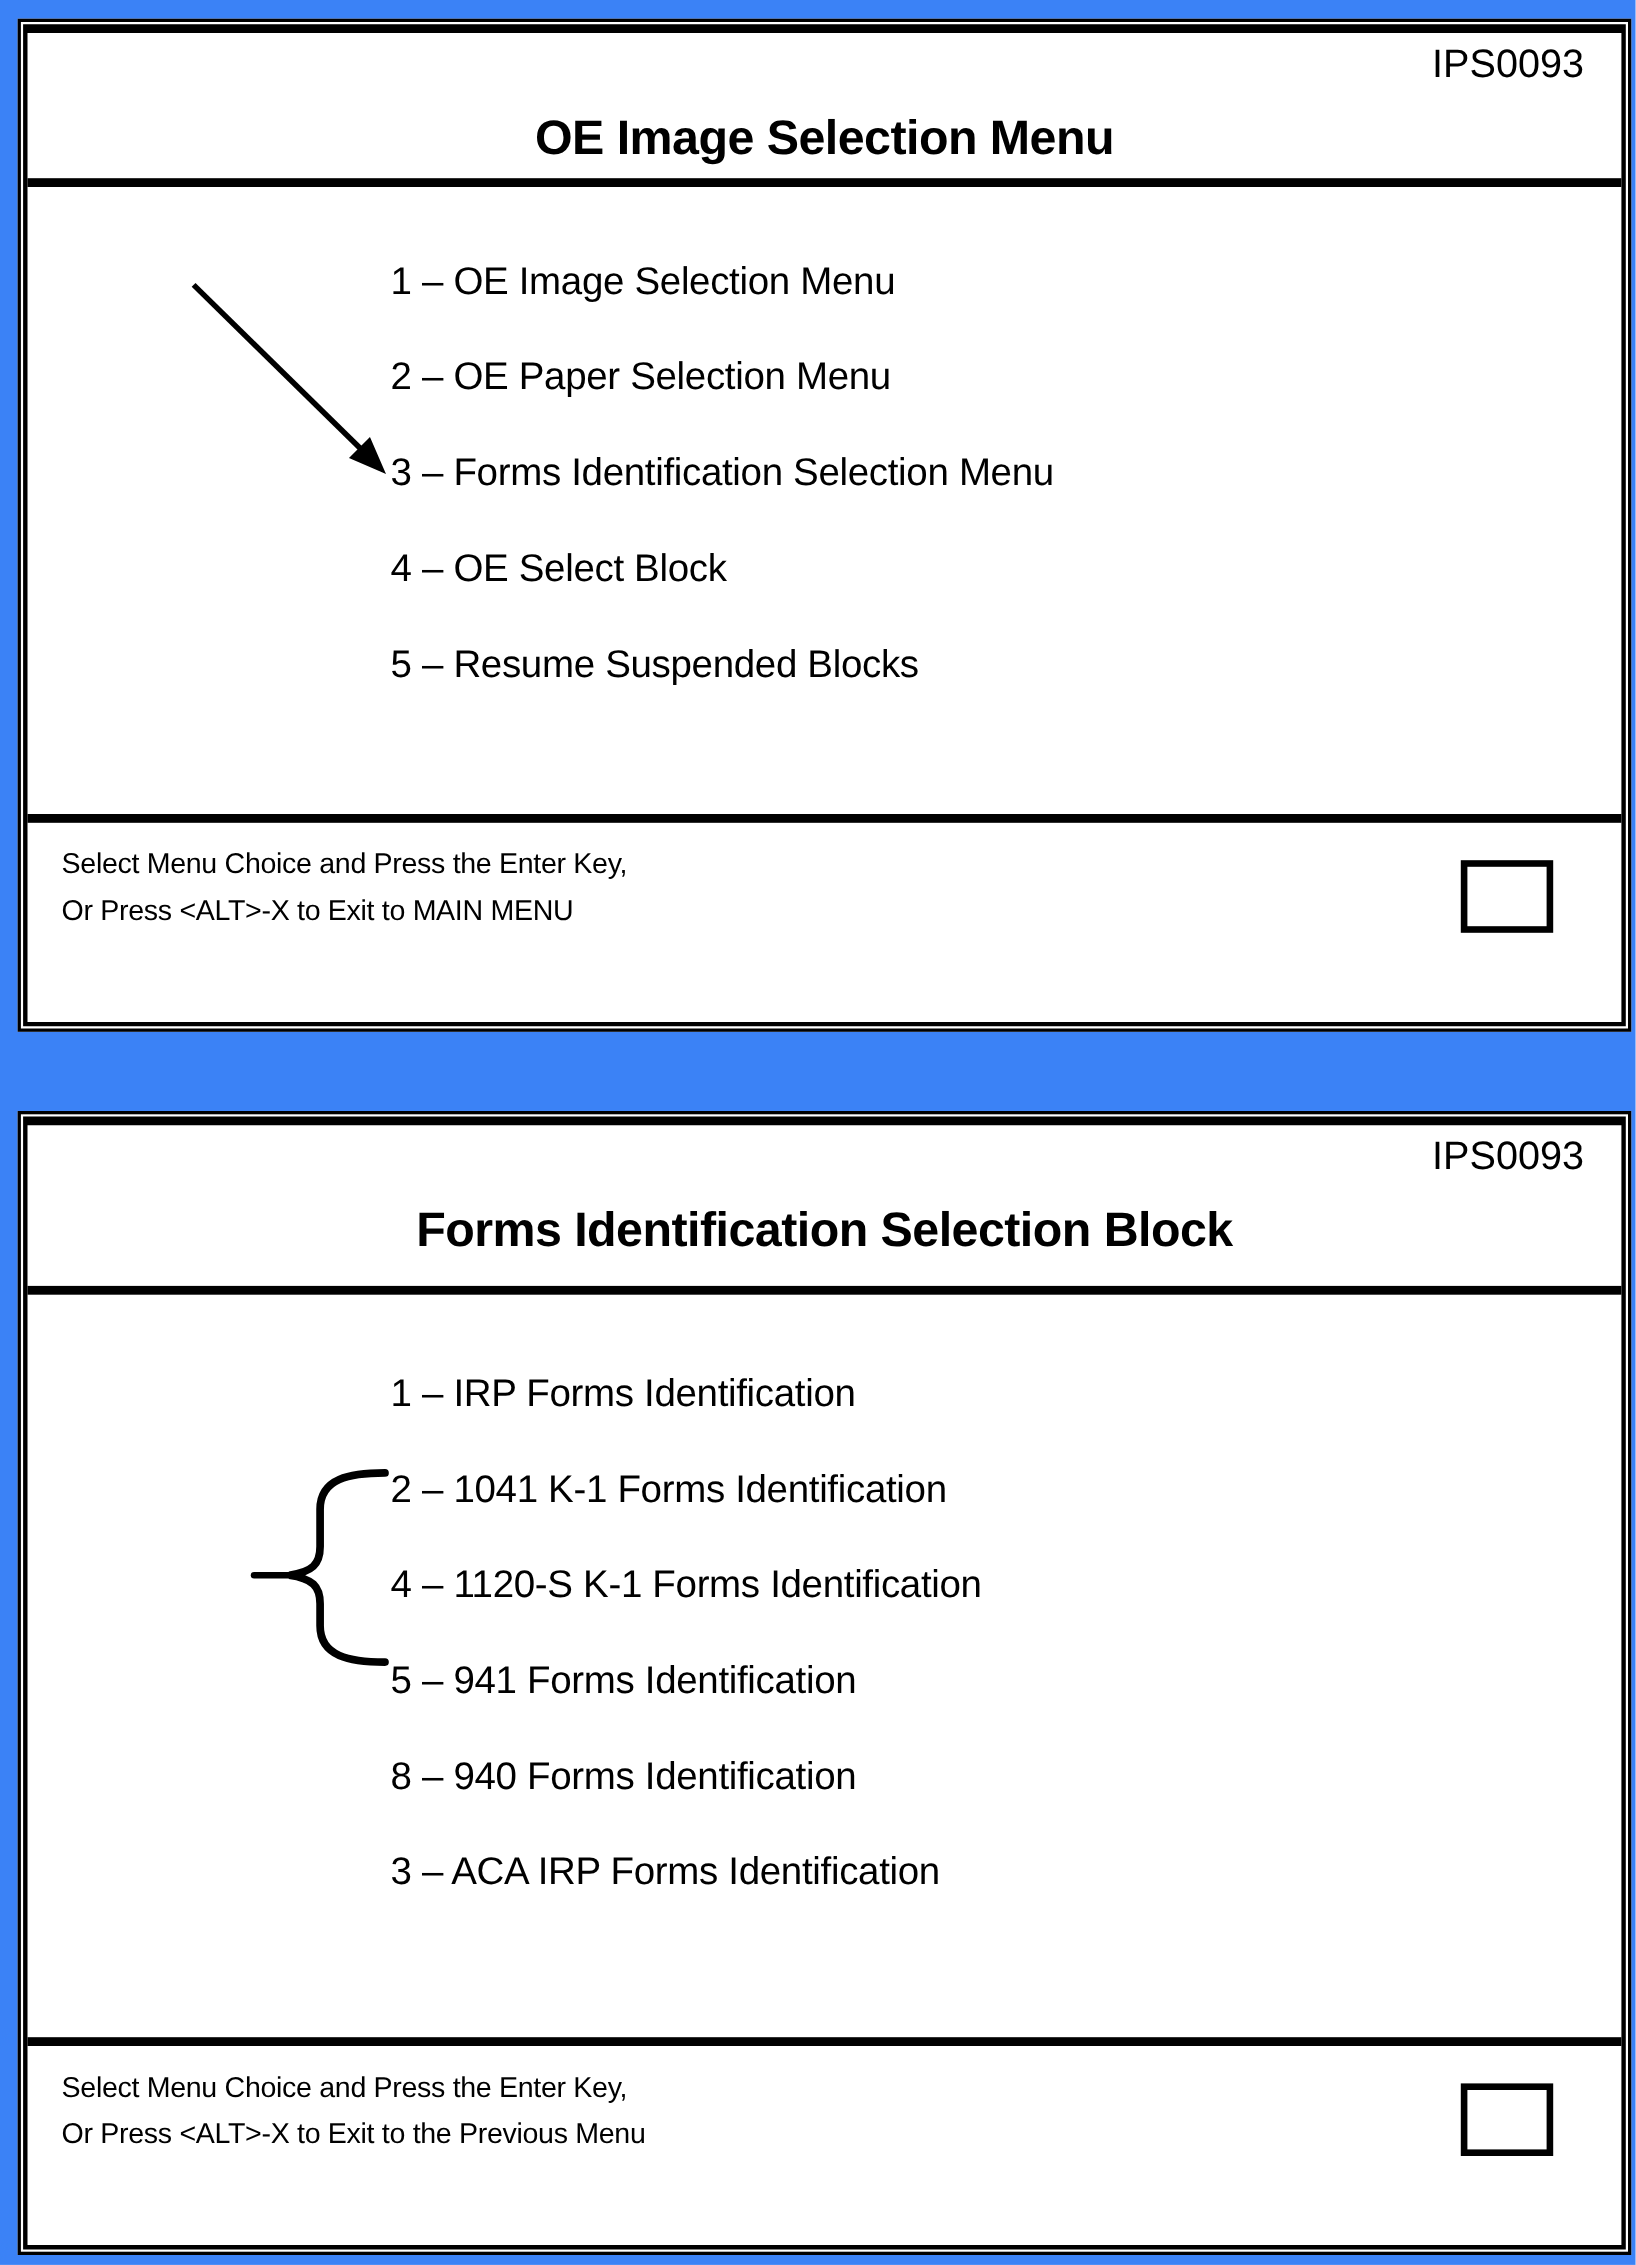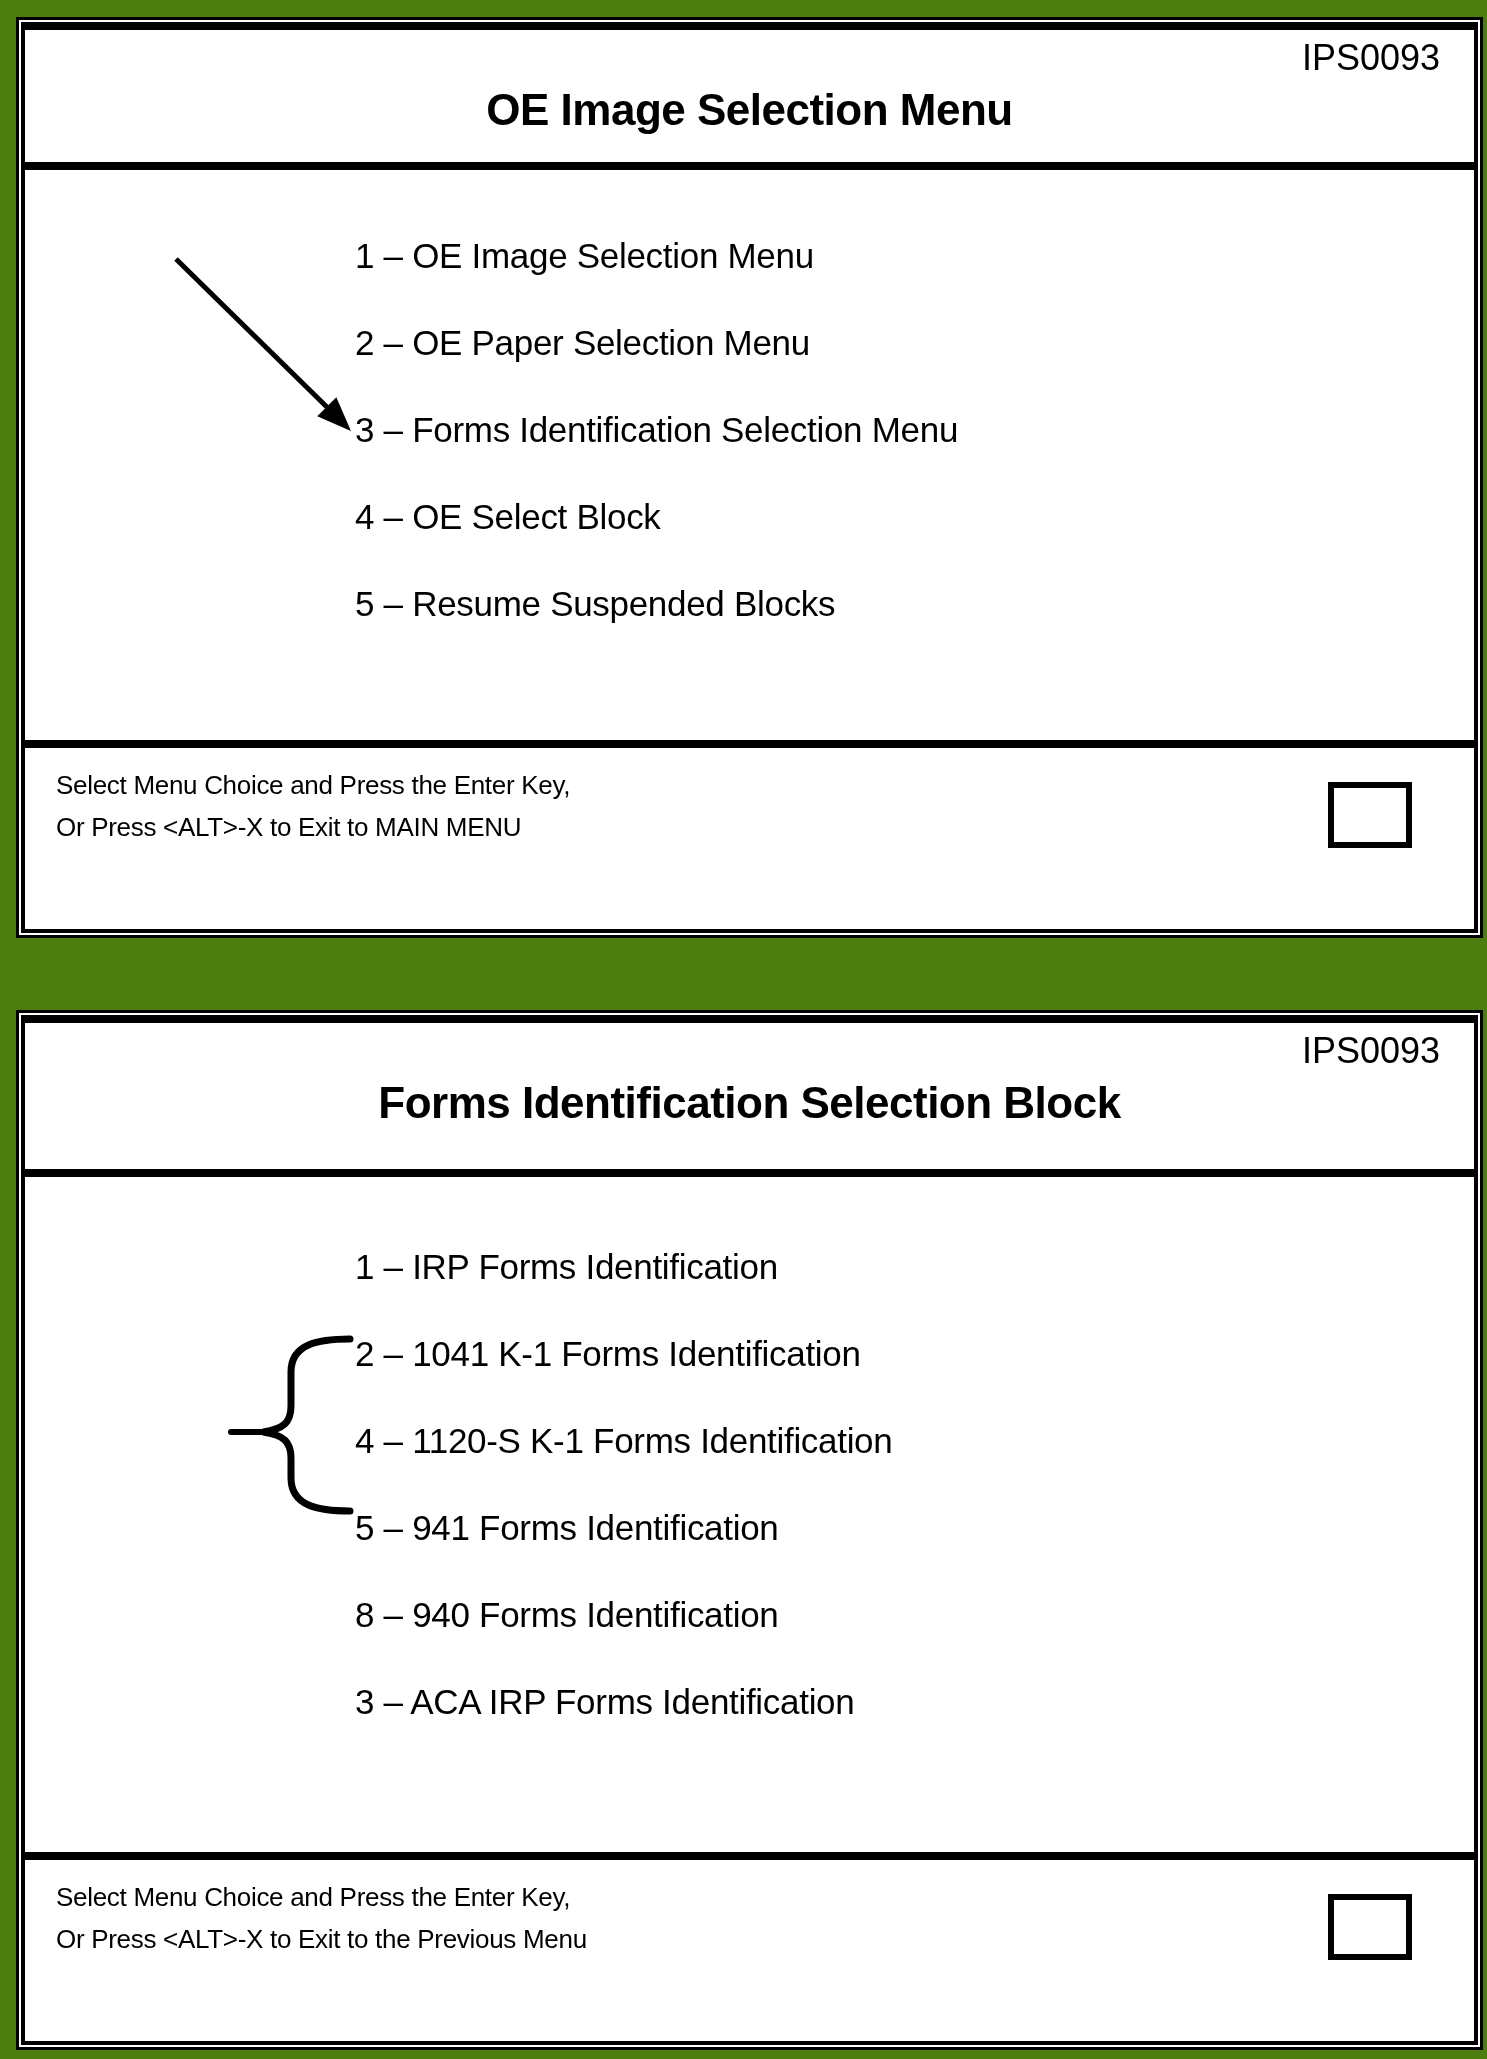--- a/index.html
+++ b/index.html
@@ -4,21 +4,21 @@
 <style>
   html, body {
     margin: 0;
     padding: 0;
     background: #ffffff;
   }
   .page {
     position: relative;
     width: 1487px;
     height: 2059px;
-    background: #4d7c0f;
+    background: #3b82f6;
     font-family: "Liberation Sans", sans-serif;
     color: #000000;
   }
   .panel {
     position: absolute;
     left: 16px;
     width: 1467px;
     border: 3px solid #000000;
     padding: 2px;
     box-sizing: border-box;
@@ -45,21 +45,21 @@
     text-align: right;
     padding-right: 34px;
     font-size: 36px;
     line-height: 40px;
   }
   .panel-title {
     text-align: center;
     font-weight: bold;
     font-size: 44px;
     line-height: 48px;
-    margin-top: 8px;
+    margin-top: 24px;
     letter-spacing: -0.5px;
   }
   .hdiv {
     flex: none;
     height: 8px;
     background: #000000;
   }
   .menu {
     flex: 1;
     box-sizing: border-box;

